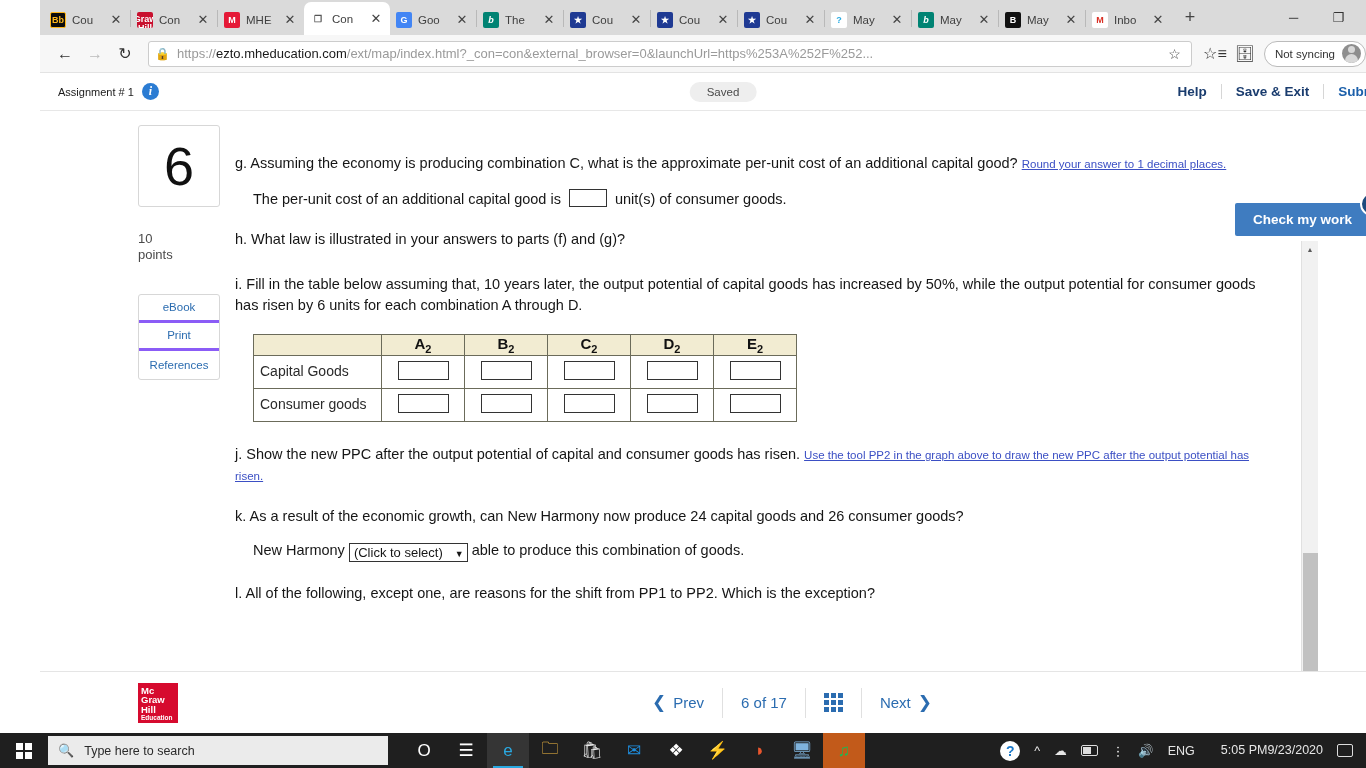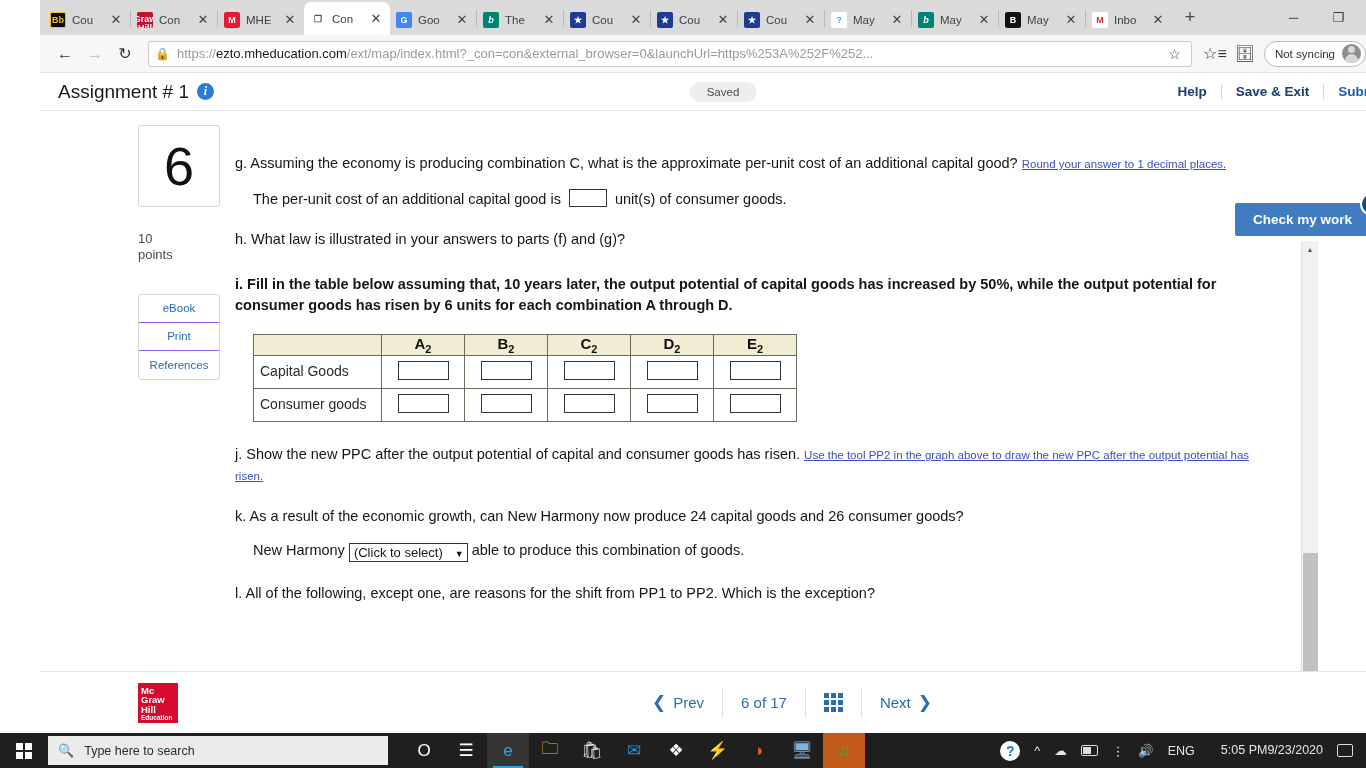--- a/index.html
+++ b/index.html
@@ -102,21 +102,21 @@
     background:#d8d8d8; left:6px; top:2px;
   }
 
   
   .page { height: 660px; background: #fff; position: relative; }
 
   .appbar {
     height: 38px; display: flex; align-items: center;
     padding: 0 18px; border-bottom: 1px solid #e7e7e7; position: relative;
   }
-  .assign-title { font-size: 19px; color: #1a1a1a; }
+  .assign-title { font-size: 11px; color: #1a1a1a; }
   .info-icon {
     width: 17px; height: 17px; border-radius: 50%; background: #2b7cd3;
     color: #fff; font-size: 12px; font-style: italic; font-weight: bold;
     display: inline-flex; align-items: center; justify-content: center;
     margin-left: 8px; font-family: "Liberation Serif", serif;
   }
   .saved-pill {
     position: absolute; left: 50%; transform: translateX(-50%);
     background: #eeeeee; color: #4a4a4a; border-radius: 11px;
     font-size: 11.5px; padding: 4px 17px;
@@ -146,21 +146,21 @@
   .qside { width: 84px; flex: none; padding-top: 14px; }
   .qnum {
     width: 82px; height: 82px; border: 1px solid #d7d7d7; border-radius: 3px;
     display: flex; align-items: center; justify-content: center;
     font-size: 54px; color: #111; font-family: "Liberation Sans", sans-serif;
   }
   .pts { margin-top: 24px; font-size: 13px; color: #4a4a4a; line-height: 1.25; }
   .sidebtns { margin-top: 30px; width: 82px; border: 1px solid #d7d7d7; border-radius: 3px; }
   .sidebtn {
     height: 28px; display: flex; align-items: center; justify-content: center;
-    font-size: 11.5px; color: #2b6cb0; border-bottom: 1px solid #8b5cf6;
+    font-size: 11.5px; color: #2b6cb0; border-bottom: 3px solid #8b5cf6;
   }
   .sidebtn:last-child { border-bottom: none; }
 
   .qcontent {
     flex: 1; padding: 42px 0 0 13px; font-size: 14.5px; color: #161616;
     position: relative; max-width: 1040px;
   }
   .qpart { margin-bottom: 15px; line-height: 1.45; }
   .hint { color: #3b4fc4; font-size: 11.5px; text-decoration: underline; }
   .answer-line { margin: 13px 0 0 18px; }
@@ -419,21 +419,21 @@
         <div class="answer-line">
           <span>The per-unit cost of an additional capital good is</span>
           <span class="blank-input"></span>
           <span>unit(s) of consumer goods.</span>
         </div>
 
         <div class="qpart" style="margin-top:22px;">
           <span>h.  What law is illustrated in your answers to parts (f) and (g)?</span>
         </div>
 
-        <div class="qpart" style="margin-top:24px;font-weight:bold;">
+        <div class="qpart" style="margin-top:24px;">
           <span>i. Fill in the table below assuming that, 10 years later, the output potential of capital goods has increased by 50%, while the output potential for consumer goods has risen by 6 units for each combination A through D.</span>
         </div>
 
         <table class="ppc">
           <thead>
             <tr id="tbl-head-row">
               <th class="corner"></th>
             <th>A<sub>2</sub></th>
                 <th>B<sub>2</sub></th>
                 <th>C<sub>2</sub></th>

